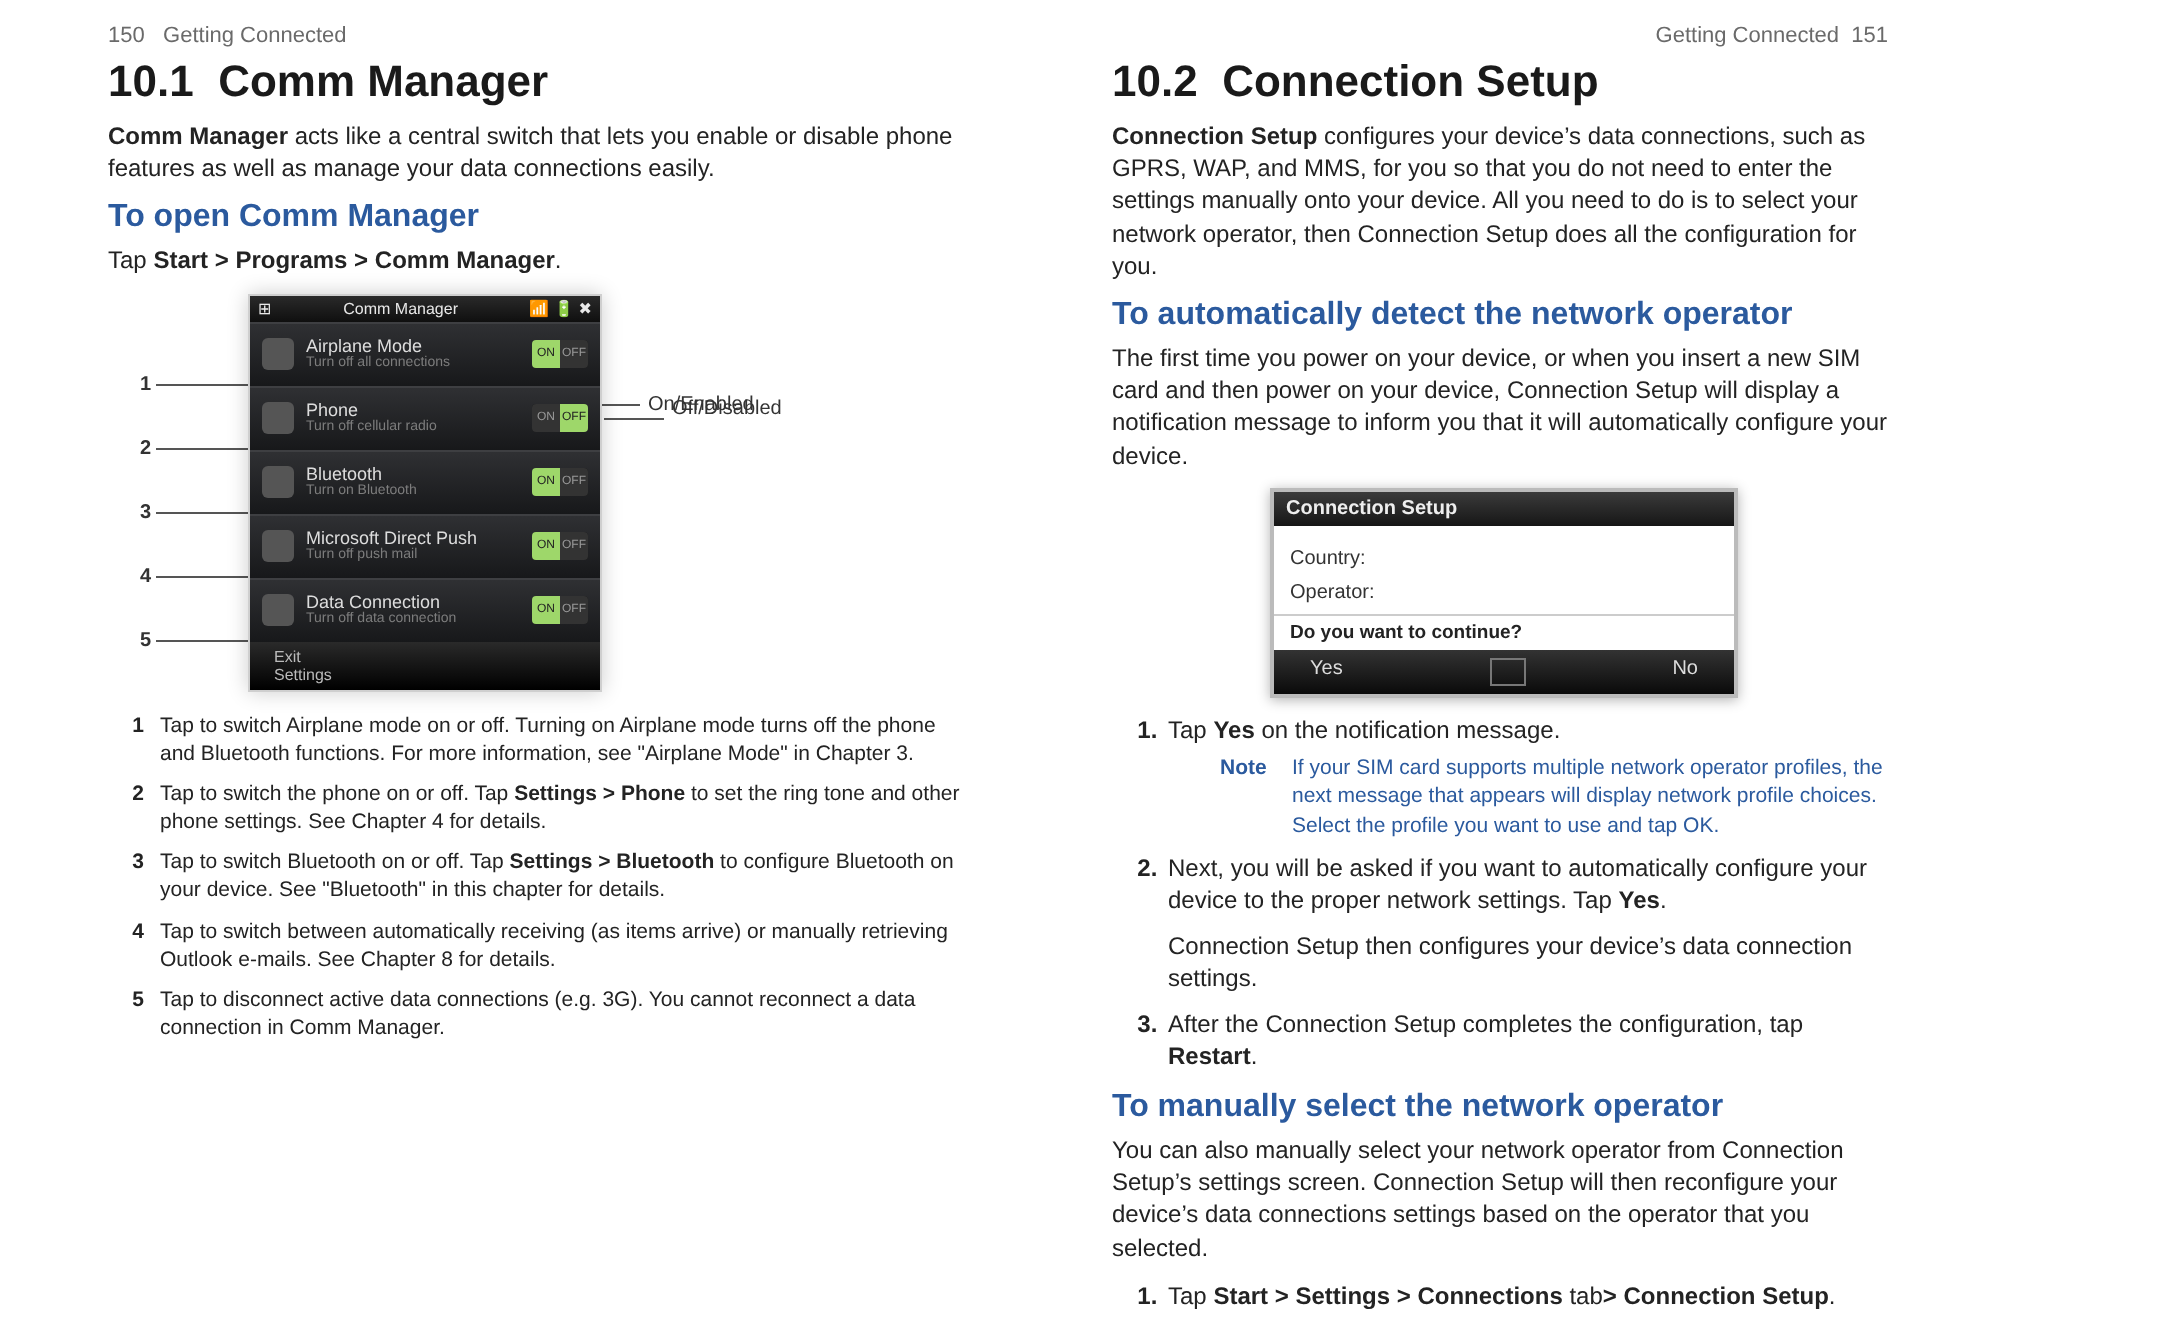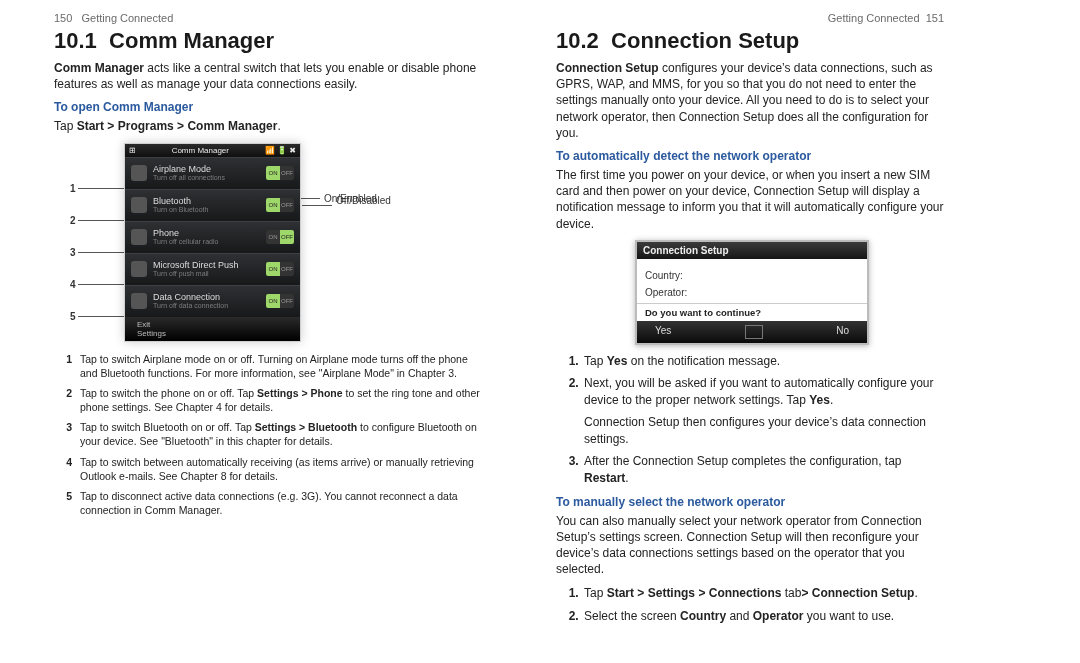--- a/index.html
+++ b/index.html
@@ -33,21 +33,21 @@
   h1.section-title {
     font-size: 22px;
     font-weight: 700;
     color: #1a1a1a;
     margin: 2px 0 6px 0;
   }
   p { font-size: 12px; line-height: 1.35; margin: 4px 0 8px 0; }
   .subhead {
     color: #2b5a9e;
     font-weight: 700;
-    font-size: 12px;
+    font-size: 16px;
     margin-top: 8px;
     margin-bottom: 2px;
   }
   .bold { font-weight: 700; }
   .path { font-weight: 700; }
   
   .fig-wrap { margin: 4px 0 10px 70px; position: relative; width: 360px; }
   .phone-screen {
     width: 175px;
     border: 1px solid #cfcfcf;
@@ -187,32 +187,32 @@
             <div class="row">
               <span class="icon"></span>
               <span class="txtwrap"><span>Airplane Mode</span><span class="sub">Turn off all connections</span></span>
               <span class="toggle">
                 <span class="half on">ON</span>
                 <span class="half off">OFF</span>
               </span>
             </div>
             <div class="row">
               <span class="icon"></span>
+              <span class="txtwrap"><span>Phone</span><span class="sub">Turn off cellular radio</span></span>
+              <span class="toggle">
+                <span class="half off">ON</span>
+                <span class="half on">OFF</span>
+              </span>
+            </div>
+            <div class="row">
+              <span class="icon"></span>
               <span class="txtwrap"><span>Bluetooth</span><span class="sub">Turn on Bluetooth</span></span>
               <span class="toggle">
                 <span class="half on">ON</span>
                 <span class="half off">OFF</span>
-              </span>
-            </div>
-            <div class="row">
-              <span class="icon"></span>
-              <span class="txtwrap"><span>Phone</span><span class="sub">Turn off cellular radio</span></span>
-              <span class="toggle">
-                <span class="half off">ON</span>
-                <span class="half on">OFF</span>
               </span>
             </div>
             <div class="row">
               <span class="icon"></span>
               <span class="txtwrap"><span>Microsoft Direct Push</span><span class="sub">Turn off push mail</span></span>
               <span class="toggle">
                 <span class="half on">ON</span>
                 <span class="half off">OFF</span>
               </span>
             </div>
@@ -281,20 +281,24 @@
           <span>Yes</span>
           <span class="k"></span>
           <span>No</span>
         </div>
       </div>
     </div>
 
     <ol class="big">
       <li>
         <span>Tap </span><span class="boldinline">Yes</span><span> on the notification message.</span>
+        <div class="note-block">
+          <span class="nlab">Note</span>
+          <span>If your SIM card supports multiple network operator profiles, the next message that appears will display network profile choices. Select the profile you want to use and tap OK.</span>
+        </div>
       </li>
       <li>
         <span>Next, you will be asked if you want to automatically configure your device to the proper network settings. Tap </span><span class="boldinline">Yes</span><span>.</span>
         <div style="margin-top:6px;">Connection Setup then configures your device’s data connection settings.</div>
       </li>
       <li>
         <span>After the Connection Setup completes the configuration, tap </span><span class="boldinline">Restart</span><span>.</span>
       </li>
     </ol>
 

